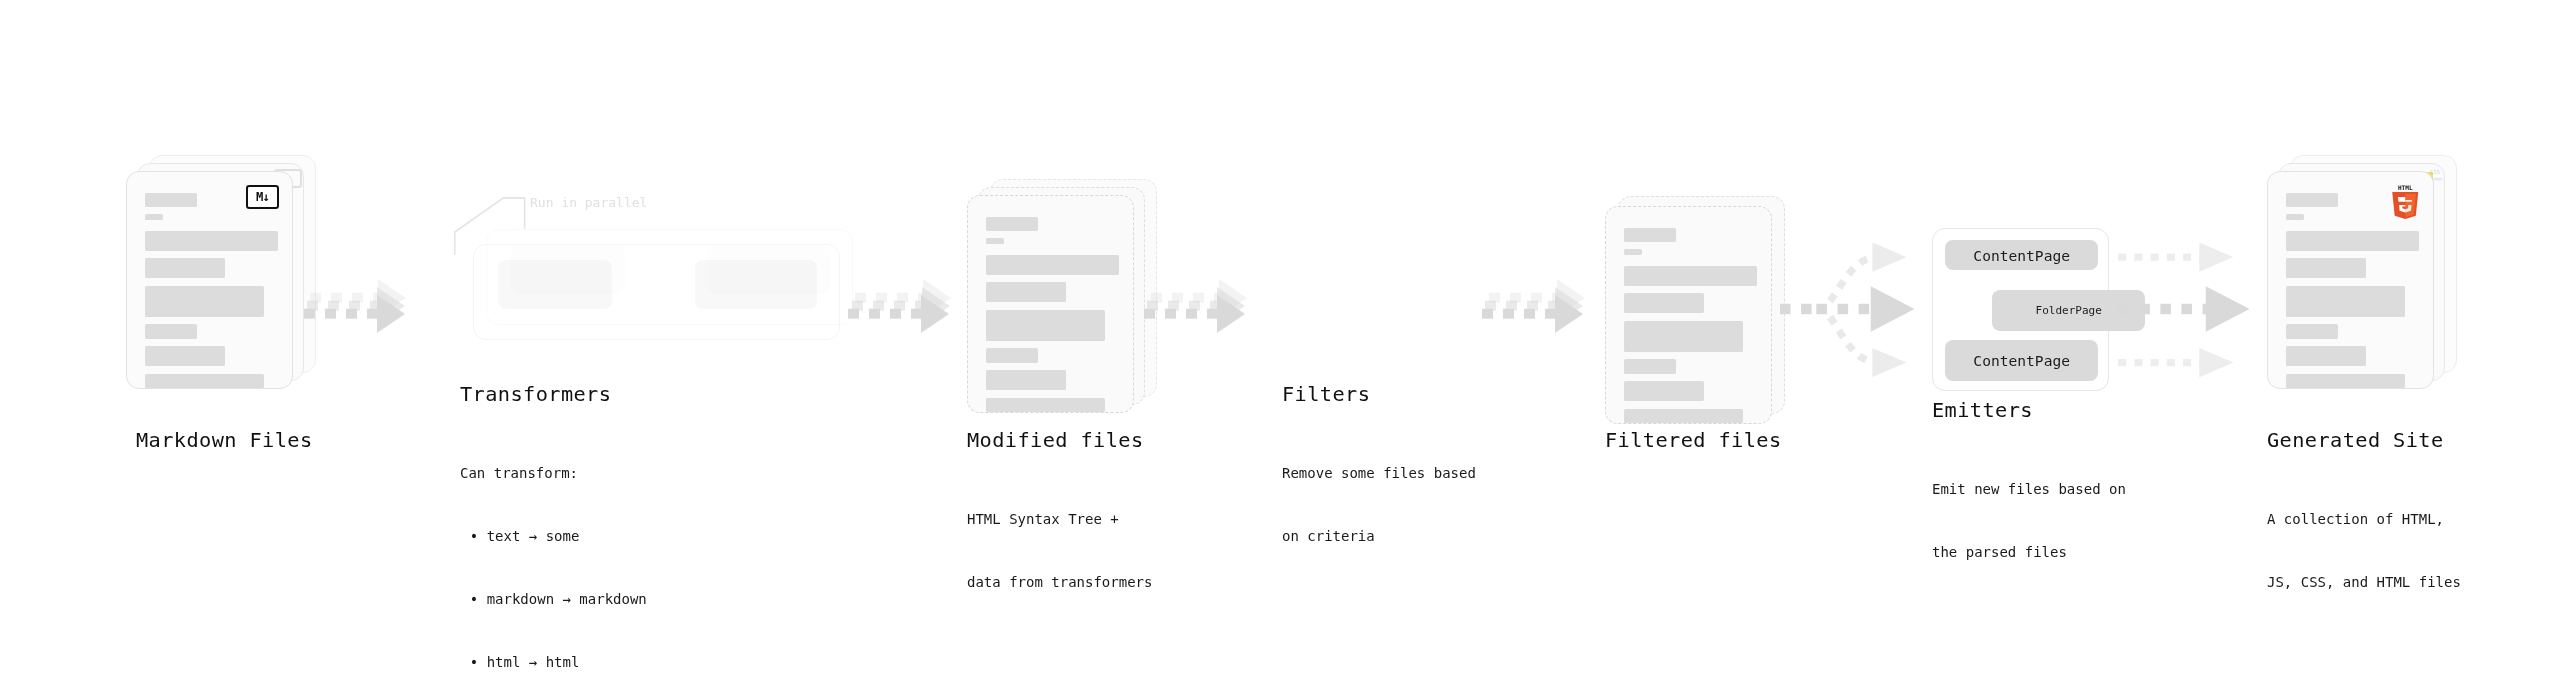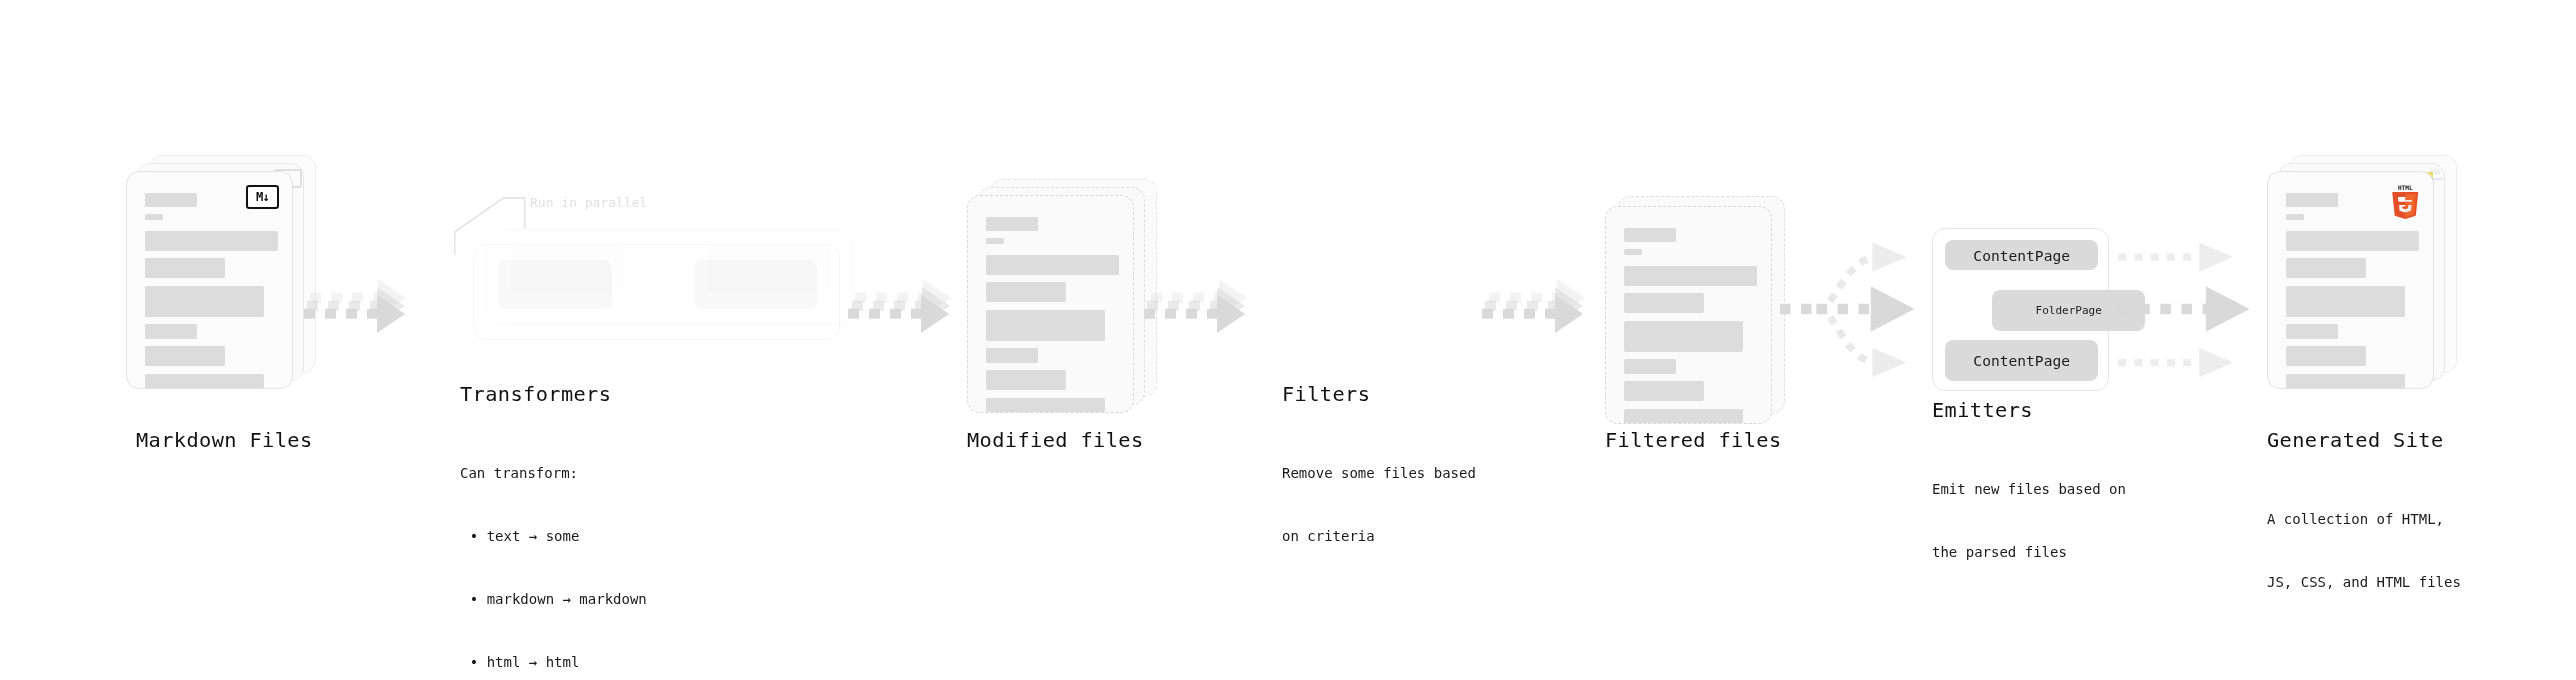--- a/index.html
+++ b/index.html
@@ -168,20 +168,24 @@
         <div class="bar" style="width:133px;height:20.3px;"></div>
         <div class="bar" style="width:80px;height:20.3px;"></div>
         <div class="bar" style="width:119px;height:31px;"></div>
         <div class="bar" style="width:52px;height:14.6px;"></div>
         <div class="bar" style="width:80px;height:20.3px;"></div>
         <div class="bar" style="width:119px;height:14.6px;"></div>
       </div>
     </div>
   </div>
   <div class="label title" style="left:967px;top:428px;">Modified files</div>
+  <div class="label caption" style="left:967px;top:467px;">
+    <div>HTML Syntax Tree +</div>
+    <div>data from transformers</div>
+  </div>
 
   <div class="arrow a-fade2" style="left:1151px;top:278px;width:96px;height:39px;">
     <div class="shaft" style="width:73px;"></div>
       <div class="head"></div>
   </div>
   <div class="arrow a-fade" style="left:1147px;top:286px;width:98px;height:39px;">
     <div class="shaft" style="width:75px;"></div>
       <div class="head"></div>
   </div>
   <div class="arrow" style="left:1144px;top:294px;width:101px;height:39px;">

